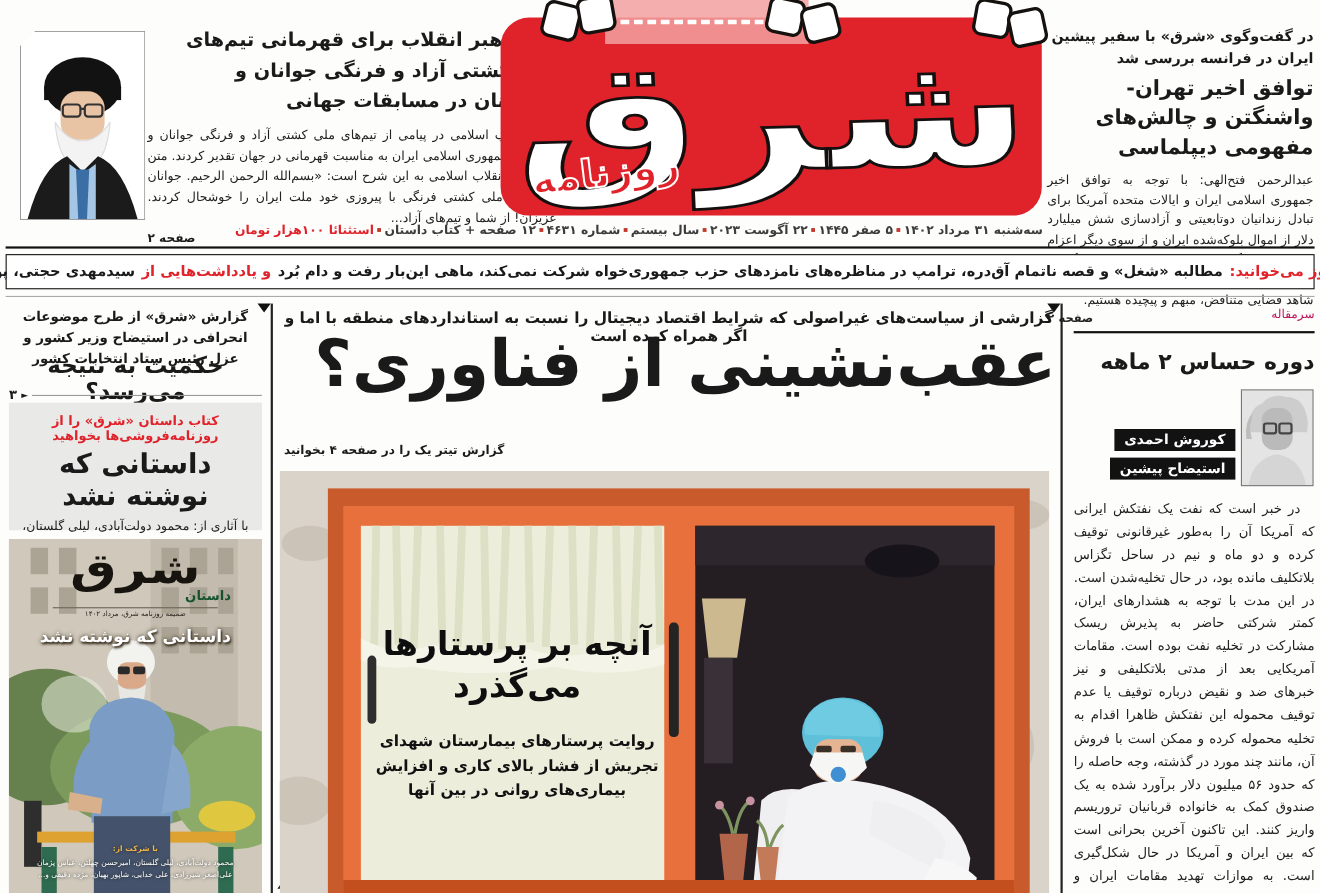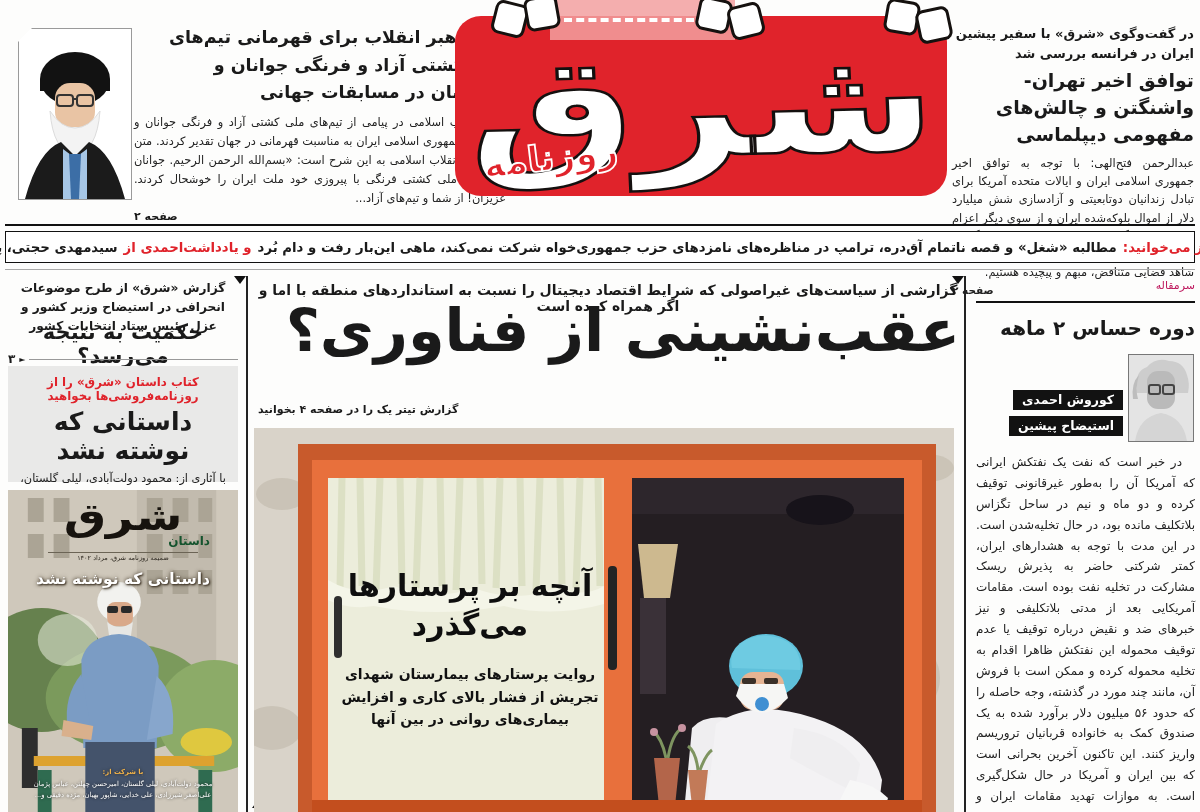--- a/index.html
+++ b/index.html
@@ -137,35 +137,38 @@
     <span class="logo-dot" style="left:38px;top:-14px;transform:rotate(14deg);"></span>
     <span class="logo-dot" style="left:70px;top:-20px;transform:rotate(-10deg);"></span>
     <span class="logo-dot" style="left:242px;top:-18px;transform:rotate(12deg);"></span>
     <span class="logo-dot" style="left:274px;top:-12px;transform:rotate(-14deg);"></span>
     <span class="logo-dot" style="left:430px;top:-16px;transform:rotate(10deg);"></span>
     <span class="logo-dot" style="left:462px;top:-8px;transform:rotate(-12deg);"></span>
     <div class="logo-word">شرق</div>
     <div class="logo-tag">روزنامه</div>
   </div>
 
+  <div class="abs dl">
+    <span class="seg">سه‌شنبه ۳۱ مرداد ۱۴۰۲</span><span class="seg">۵ صفر ۱۴۴۵</span><span class="seg">۲۲ آگوست ۲۰۲۳</span><span class="seg">سال بیستم</span><span class="seg">شماره ۴۶۳۱</span><span class="seg">۱۲ صفحه + کتاب داستان</span><span class="seg price">استثنائا ۱۰۰هزار تومان</span>
+  </div>
 
   <div class="abs tr-block">
     <div class="tr-kicker">در گفت‌وگوی «شرق» با سفیر پیشین ایران در فرانسه بررسی شد</div>
     <div class="tr-headline">توافق اخیر تهران-واشنگتن و چالش‌های مفهومی دیپلماسی</div>
     <div class="tr-body just">
       <span>عبدالرحمن فتح‌الهی: با توجه به توافق اخیر جمهوری اسلامی ایران و ایالات متحده آمریکا برای تبادل زندانیان دوتابعیتی و آزادسازی شش میلیارد دلار از اموال بلوکه‌شده ایران و از سوی دیگر اعزام سه هزار تفنگدار دریایی ایالات متحده و گسیل ادوات، تجهیزات و تسلیحات آمریکایی به منطقه شاهد فضایی متناقض، مبهم و پیچیده هستیم.</span>
       <span class="tr-pageref">صفحه ۲</span>
     </div>
   </div>
 
   <div class="abs rule1"></div>
   <div class="abs ticker">
     <span class="tk-red">در «شرق» امروز می‌خوانید:</span>
     <span>مطالبه «شغل» و قصه ناتمام آق‌دره، ترامپ در مناظره‌های نامزدهای حزب جمهوری‌خواه شرکت نمی‌کند، ماهی این‌بار رفت و دام بُرد</span>
-    <span class="tk-red">و یادداشت‌احمدی از</span>
+    <span class="tk-red">و یادداشت‌هایی از</span>
     <span>سیدمهدی حجتی، پوریا نعمت‌اللهی</span>
   </div>
   <div class="abs rule2"></div>
 
   <div class="abs vdiv" style="left:246px;"></div>
   <div class="abs tri-down" style="left:234px;top:276px;"></div>
   <div class="abs vdiv" style="left:964px;"></div>
   <div class="abs tri-down" style="left:952px;top:276px;"></div>
   <div class="abs tri-up" style="left:252px;top:800px;"></div>
 

